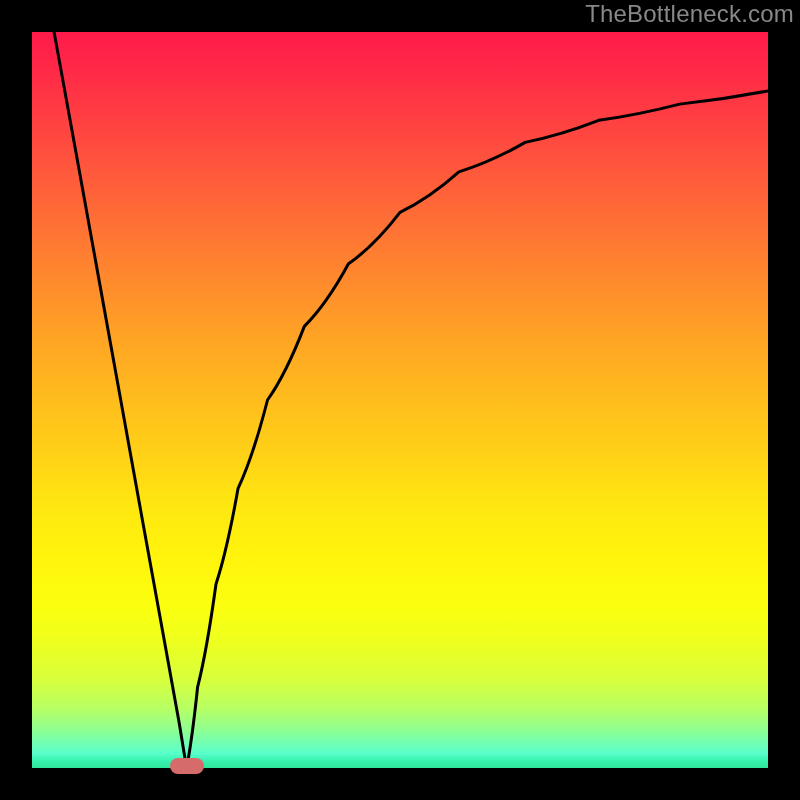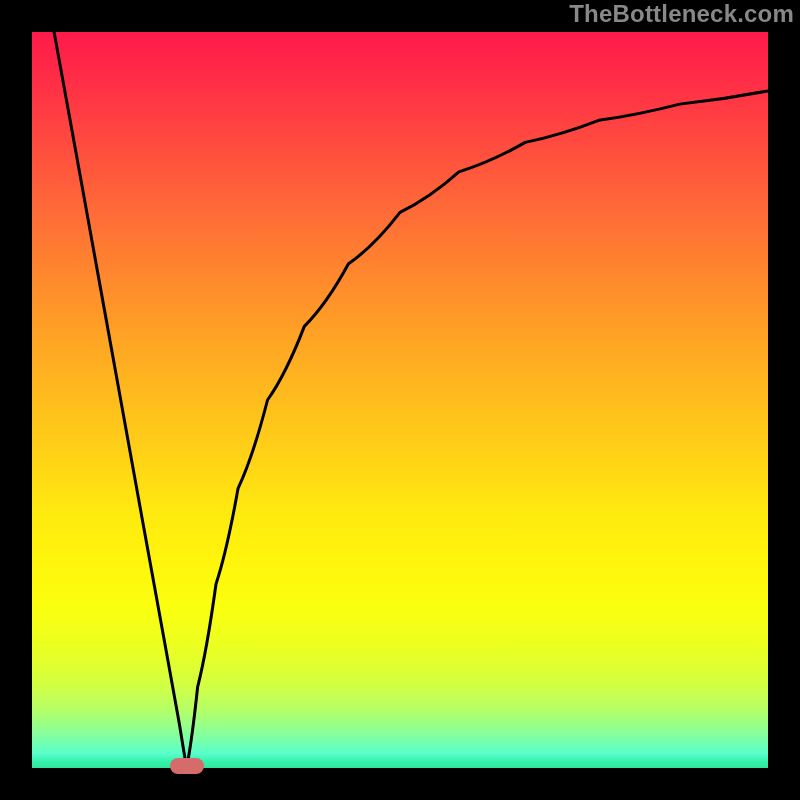--- a/index.html
+++ b/index.html
@@ -50,21 +50,21 @@
     inset: 0;
     width: 100%;
     height: 100%;
   }
   .watermark {
     position: absolute;
     top: 0;
     right: 6px;
     color: #888;
     font-size: 24px;
-    font-weight: 700;
+    font-weight: 400;
     letter-spacing: 0.2px;
     user-select: none;
   }
   .minpill {
     position: absolute;
     width: 34px;
     height: 16px;
     border-radius: 8px;
     background: #d66b6b;
     transform: translate(-50%, -50%);

